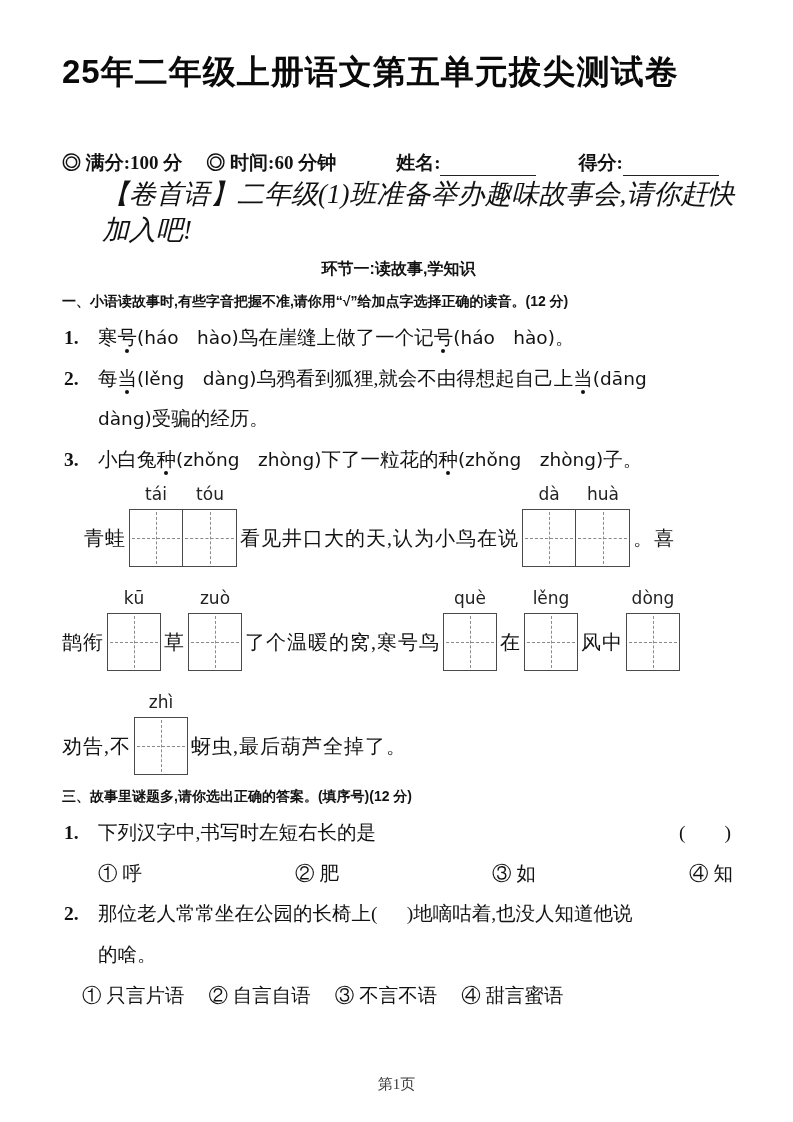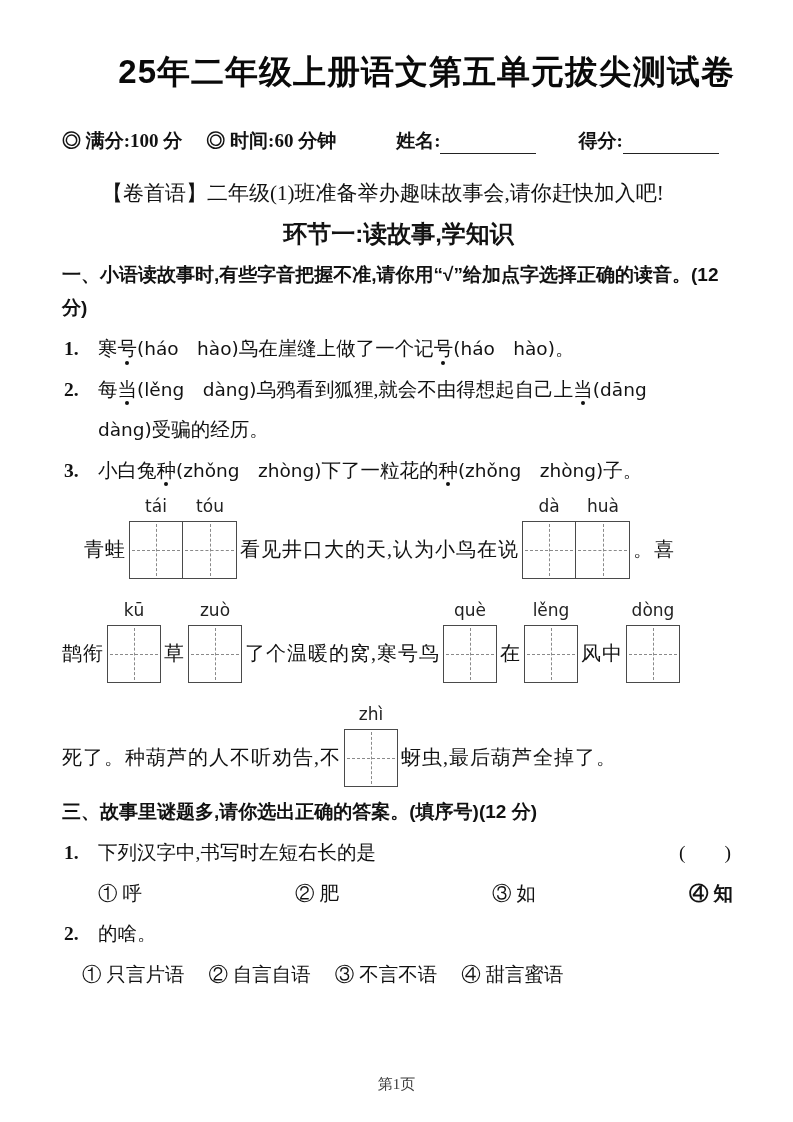--- a/index.html
+++ b/index.html
@@ -5,45 +5,45 @@
   * { margin:0; padding:0; box-sizing:border-box; }
   html,body { background:#e8e8e8; }
   .page {
     width:793px; height:1122px; margin:0 auto; background:#ffffff;
     position:relative; overflow:hidden; color:#121212;
     font-family:"Liberation Serif", serif;
   }
   .content { padding:0 58px 0 62px; }
 
   .title {
-    margin-top:50px; text-align:right;
+    margin-top:50px; text-align:left;
     font-family:"Liberation Sans", sans-serif;
     font-size:33px; font-weight:900; letter-spacing:1px; color:#0a0a0a;
   }
 
   .meta-row {
     margin-top:33px; display:flex; align-items:flex-end;
     font-size:19px; font-weight:bold; white-space:nowrap;
   }
   .meta-item { margin-right:24px; }
   .meta-label { margin-left:42px; }
-  .meta-label.first { margin-left:36px; }
+  .meta-label.first { margin-left:36px;margin-top:22px; }
   .uline { display:inline-block; width:96px; height:4px; border-bottom:1.6px solid #222; }
 
-  .intro { margin-top:25px; padding-left:40px; font-size:21px; }
+  .intro { padding-left:40px; font-size:27px;font-style:italic; }
 
   .stage {
     margin-top:11px; text-align:center;
     font-family:"Liberation Sans", sans-serif;
-    font-size:24px; font-weight:bold;
+    font-size:16px; font-weight:bold;
   }
 
   .sec-heading {
     margin-top:9px; font-family:"Liberation Sans", sans-serif;
-    font-size:19px; font-weight:bold; line-height:1.72;
+    font-size:14px; font-weight:bold; line-height:1.72;
   }
 
   .item { position:relative; padding-left:36px; font-size:19.5px; line-height:2.08; }
   .item-first { margin-top:5px; }
   .num { position:absolute; left:2px; top:0; font-weight:bold; }
   .py { font-family:"DejaVu Sans", sans-serif; font-size:18.5px; }
   .dotted { position:relative; display:inline-block; line-height:1.25; }
   .dotted::after {
     content:""; position:absolute; left:50%; bottom:-3px;
     width:4px; height:4px; margin-left:-2px; background:#111; border-radius:50%;
@@ -64,21 +64,21 @@
   .tzg { width:54px; height:58px; border:1.7px solid #4a4a4a; position:relative; background:#fff; }
   .tzg + .tzg { border-left:none; }
   .tzg::before { content:""; position:absolute; left:2px; right:2px; top:50%; border-top:1.3px dashed #8a8a8a; }
   .tzg::after { content:""; position:absolute; top:2px; bottom:2px; left:50%; border-left:1.3px dashed #8a8a8a; }
 
   
   .q-line { display:flex; justify-content:space-between; font-size:19.5px; }
   .answer-blank { white-space:pre; margin-right:4px; }
   .opts-spread { display:flex; padding-left:36px; font-size:19.5px; line-height:2.08;gap:32px; }
   .opts-spread .opt { width:165px; }
-  .opts-spread .opt:last-child { width:auto;font-weight:bold; }
+  .opts-spread .opt:last-child { width:auto; }
   .opts-row { display:flex; gap:24px; padding-left:20px; font-size:19.5px; line-height:2.08; }
 
   .footer {
     position:absolute; bottom:28px; left:0; width:100%;
     text-align:center; font-size:15px; color:#3c3c3c;
   }
 </style>
 </head>
 <body>
 
@@ -189,21 +189,20 @@
           <span class="box-group">
             <span class="pinyin-row">
               <span class="pinyin">dòng</span>
             </span>
             <span class="box-row">
               <span class="tzg"></span>
             </span>
           </span>
         </div>
         <div class="grid-row grid-row-n" style="padding-left: 0px;">
-          <span class="grid-text">死了。种葫芦的人不听</span>
           <span class="grid-text">劝告,不</span>
           <span class="box-group">
             <span class="pinyin-row">
               <span class="pinyin">zhì</span>
             </span>
             <span class="box-row">
               <span class="tzg"></span>
             </span>
           </span>
           <span class="grid-text">蚜虫,最后葫芦全掉了。</span>
@@ -224,20 +223,21 @@
     <div class="opts-spread">
         <span class="opt">① 呼</span>
         <span class="opt">② 肥</span>
         <span class="opt">③ 如</span>
         <span class="opt">④ 知</span>
       </div>
 
     <div class="item">
       <span class="num">2.</span>
       <div>
+          <div><span>那位老人常常坐在公园的长椅上( 　 )地嘀咕着,也没人知道他说</span></div>
           <div><span>的啥。</span></div>
         </div>
     </div>
     <div class="opts-row">
         <span class="opt">① 只言片语</span>
         <span class="opt">② 自言自语</span>
         <span class="opt">③ 不言不语</span>
         <span class="opt">④ 甜言蜜语</span>
       </div>
 

